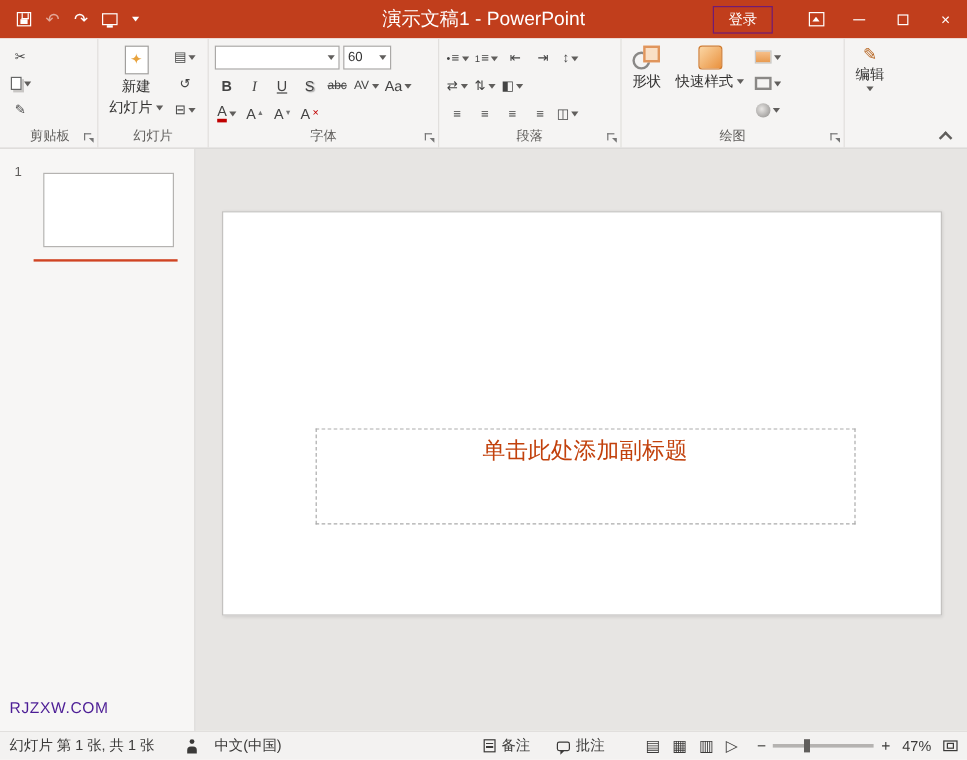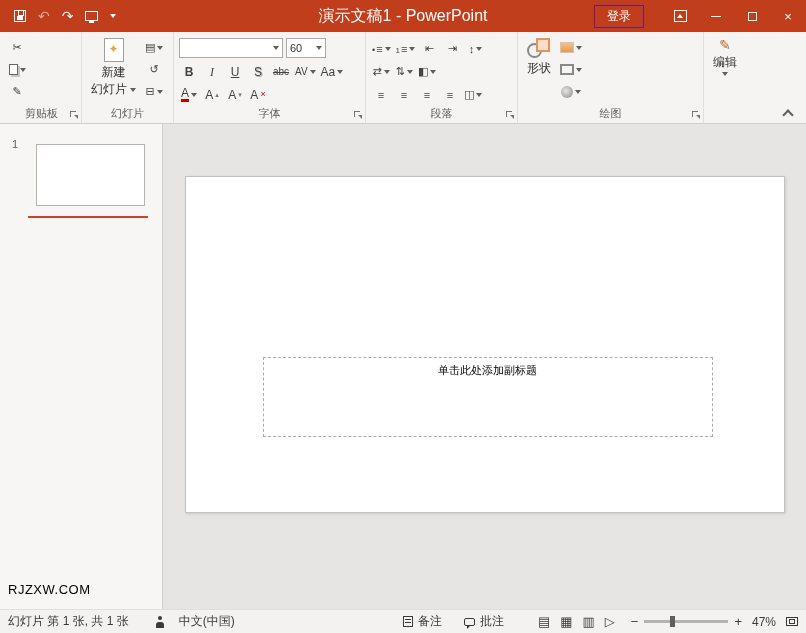--- a/index.html
+++ b/index.html
@@ -86,26 +86,26 @@
   .pencil{color:#B96A28;font-size:14px;line-height:1}
   .collapse{position:absolute;right:10px;bottom:4px;width:16px;height:12px;display:flex;align-items:center;justify-content:center}
   .collapse::after{content:"";width:6px;height:6px;border-top:2px solid #605E5C;border-right:2px solid #605E5C;transform:rotate(-45deg);margin-top:3px}
 
   
   .content{flex:1;display:flex;min-height:0}
   .thumbpane{width:163px;background:var(--pane_bg);border-right:1px solid #D2D0CE;position:relative;flex:0 0 163px}
   .thumb-num{position:absolute;left:12px;top:14px;font-size:11px;color:#605E5C}
   .thumb{position:absolute;left:36px;top:20px;width:109px;height:62px;background:#fff;border:1px solid #B5B3B1}
   .thumb-line{position:absolute;left:28px;top:92px;width:120px;height:2px;background:var(--selection)}
-  .watermark{position:absolute;left:8px;bottom:12px;font-size:13px;color:#000000;letter-spacing:.5px}
+  .watermark{position:absolute;left:8px;bottom:12px;font-size:13px;color:#4c1d95;letter-spacing:.5px}
   .canvas{flex:1;background:var(--canvas_bg);position:relative}
   .slide{position:absolute;left:50%;transform:translateX(-50%);top:52px;width:600px;height:337px;background:#fff;border:1px solid #C4C2C0;box-shadow:1px 1px 3px rgba(0,0,0,.12)}
   .ph{position:absolute;border:1px dashed #ABABAB;display:flex;justify-content:center}
   .ph-title{left:77px;top:56px;width:450px;height:122px;align-items:flex-end;padding-bottom:8px;font-size:36px;color:#262626;font-weight:300}
-  .ph-subtitle{left:77px;top:180px;width:450px;height:80px;align-items:flex-start;padding-top:5px;font-size:11px;color:#000000}
+  .ph-subtitle{left:77px;top:180px;width:450px;height:80px;align-items:flex-start;padding-top:5px;font-size:19px;color:#c2410c}
 
   
   .statusbar{height:24px;background:var(--statusbar_bg);border-top:1px solid #E1DFDD;display:flex;align-items:center;font-size:12px;color:var(--ink);padding:0 8px;flex:0 0 24px;gap:0}
   .sb-item{display:flex;align-items:center;gap:5px;cursor:default}
   .acc-icon{width:10px;height:12px;position:relative;display:inline-block}
   .acc-icon::before{content:"";position:absolute;top:0;left:3px;width:4px;height:4px;border-radius:50%;background:var(--ink)}
   .acc-icon::after{content:"";position:absolute;bottom:0;left:1px;width:8px;height:6px;border-radius:3px 3px 0 0;background:var(--ink)}
   .note-icon{width:10px;height:11px;border:1px solid var(--ink);position:relative;display:inline-block}
   .note-icon::after{content:"";position:absolute;left:1px;right:1px;top:2px;height:6px;background:repeating-linear-gradient(to bottom,var(--ink) 0 1px,transparent 1px 3px)}
   .cmt-icon{width:11px;height:8px;border:1px solid var(--ink);border-radius:2px;position:relative;display:inline-block}
@@ -276,20 +276,27 @@
         </div>
       </div>
       <span class="glabel">段落</span>
       <span class="launcher"></span>
     </div>
 
     <div class="g" style="width:186px">
       <div class="bb">
         <span class="shapes-icon"></span>
         <span class="lbl">形状</span>
+      </div>
+      <div class="bb">
+        <span class="qstyle-icon"></span>
+        <span class="lbl" style="display:flex;align-items:center;gap:3px">
+          <span>快速样式</span>
+          <span class="cr"></span>
+        </span>
       </div>
       <div class="col">
         <span class="sb">
             <span class="fill-icon"></span>
             <span class="cr"></span>
           </span>
         <span class="sb">
             <span class="outline-icon"></span>
             <span class="cr"></span>
           </span>

